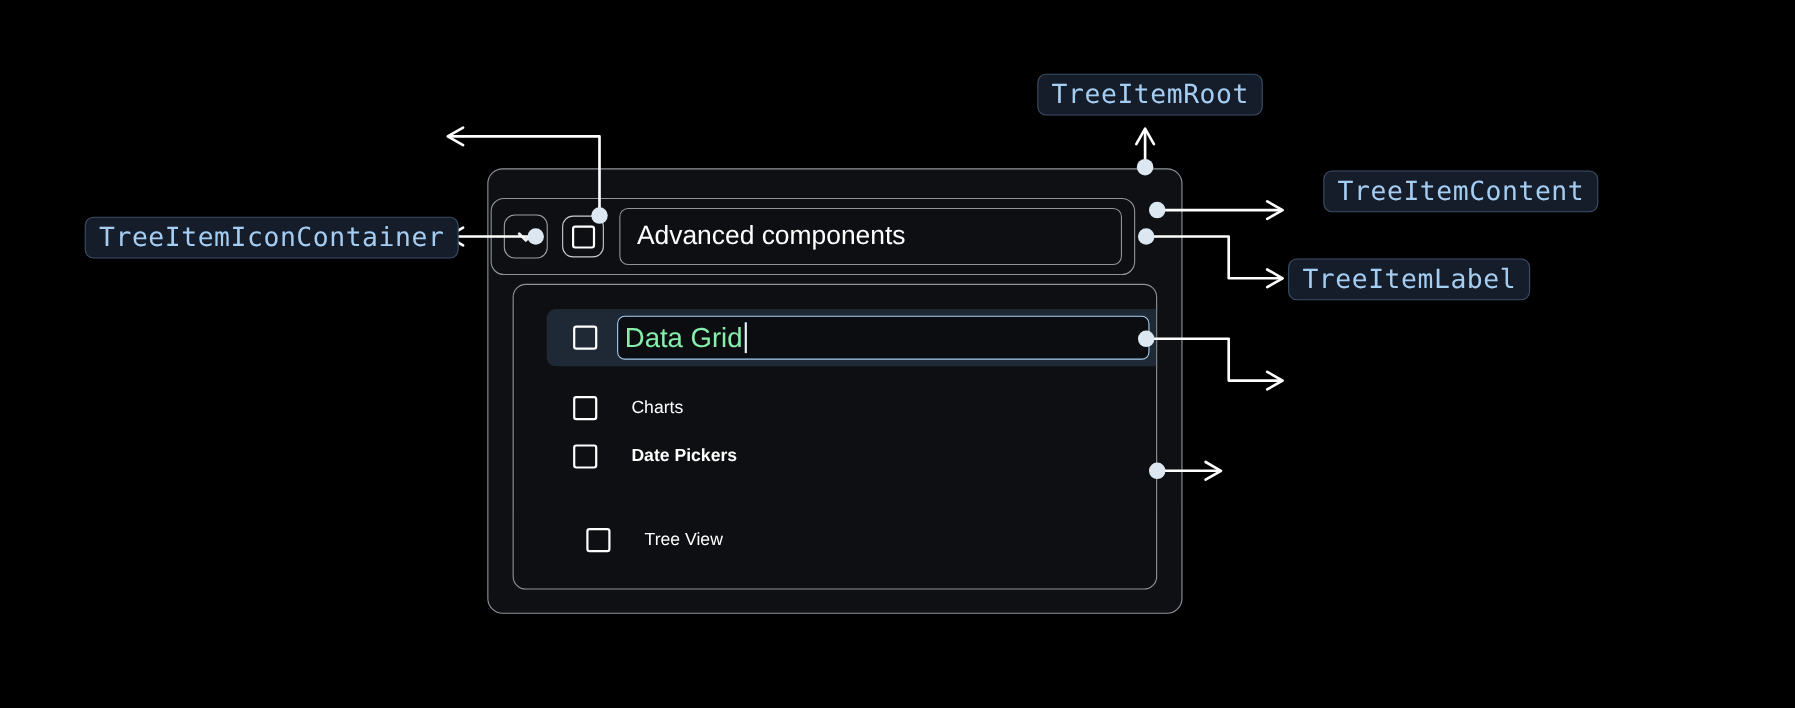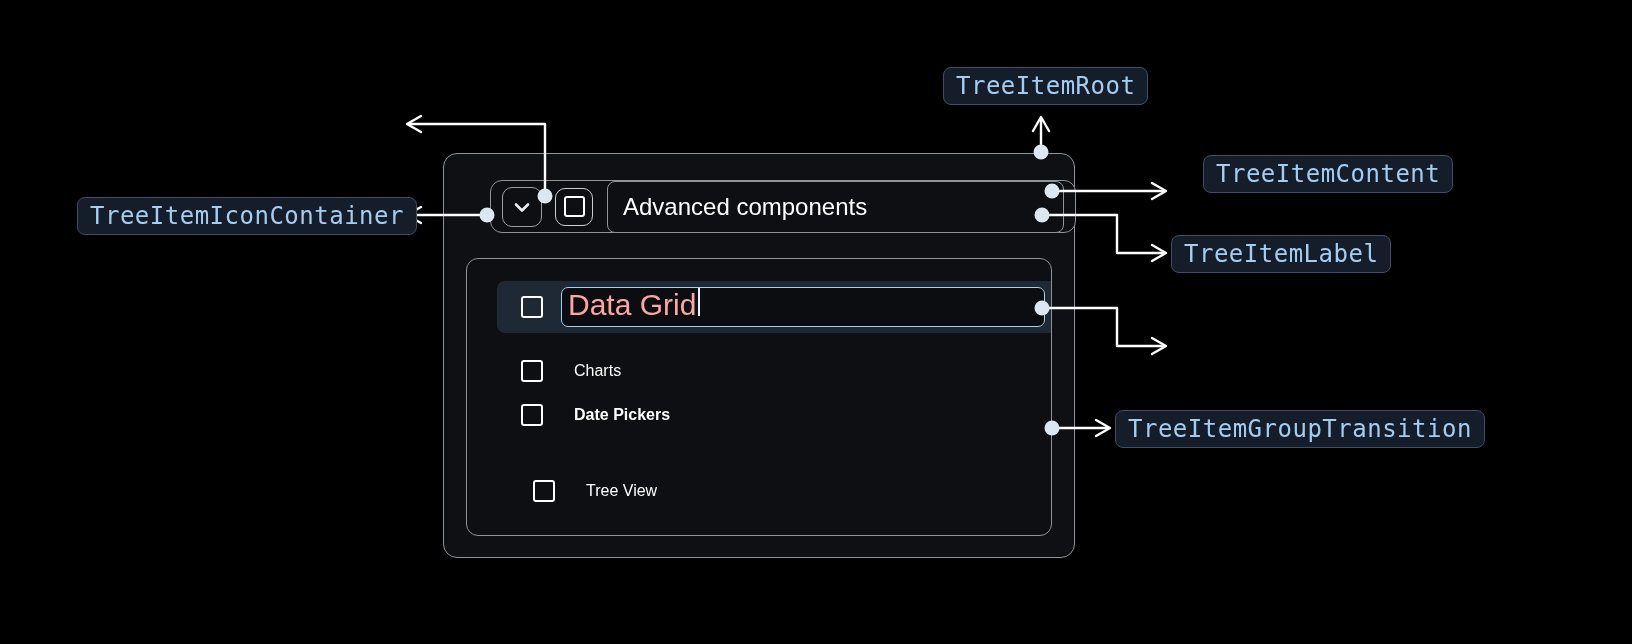--- a/index.html
+++ b/index.html
@@ -60,24 +60,24 @@
     height: 405px;
     box-sizing: border-box;
     background: #0e1013;
     border: 1.5px solid #8e9499;
     border-radius: 14px;
     padding: 20px 20px;
   }
 
   #tree-content {
     position: absolute;
-    left: 490px;
+    left: 446px;
     top: 180px;
     width: 586px;
-    height: 53px;
+    height: 70px;
     box-sizing: border-box;
     background: #0d0f12;
     border: 1.5px solid #8e9499;
     border-radius: 12px;
     display: flex;
     align-items: center;
     padding: 0 11px;
   }
 
   .icon-container {
@@ -183,23 +183,24 @@
   #label-input {
     margin-left: 18px;
     flex: 1 1 auto;
     height: 40px;
     margin-right: 8px;
     box-sizing: border-box;
     border: 1.5px solid #a7cef0;
     border-radius: 7px;
     background: #0b0d10;
     display: flex;
+    align-items: center;
     padding-left: 6px;
-    color: #fca5a5;
-    font-size: 30px;
+    color: #86efac;
+    font-size: 25px;
     position: relative;
   }
   #label-input .caret {
     display: inline-block;
     width: 2px;
     height: 28px;
     background: #e8eef5;
     margin-left: 2px;
   }
 </style>
@@ -294,15 +295,14 @@
 
   <div class="chip" style="left:77px; top:197px;">TreeItemIconContainer</div>
 
   <div class="chip" style="left:943px; top:67px;">TreeItemRoot</div>
 
   <div class="chip" style="left:1171px; top:155px;margin-left:32px;">TreeItemContent</div>
 
   <div class="chip" style="left:1171px; top:235px;">TreeItemLabel</div>
 
 
-  <div class="chip" style="left:1115px; top:410px;">TreeItemGroupTransition</div>
 
 </div>
 
 </body></html>

